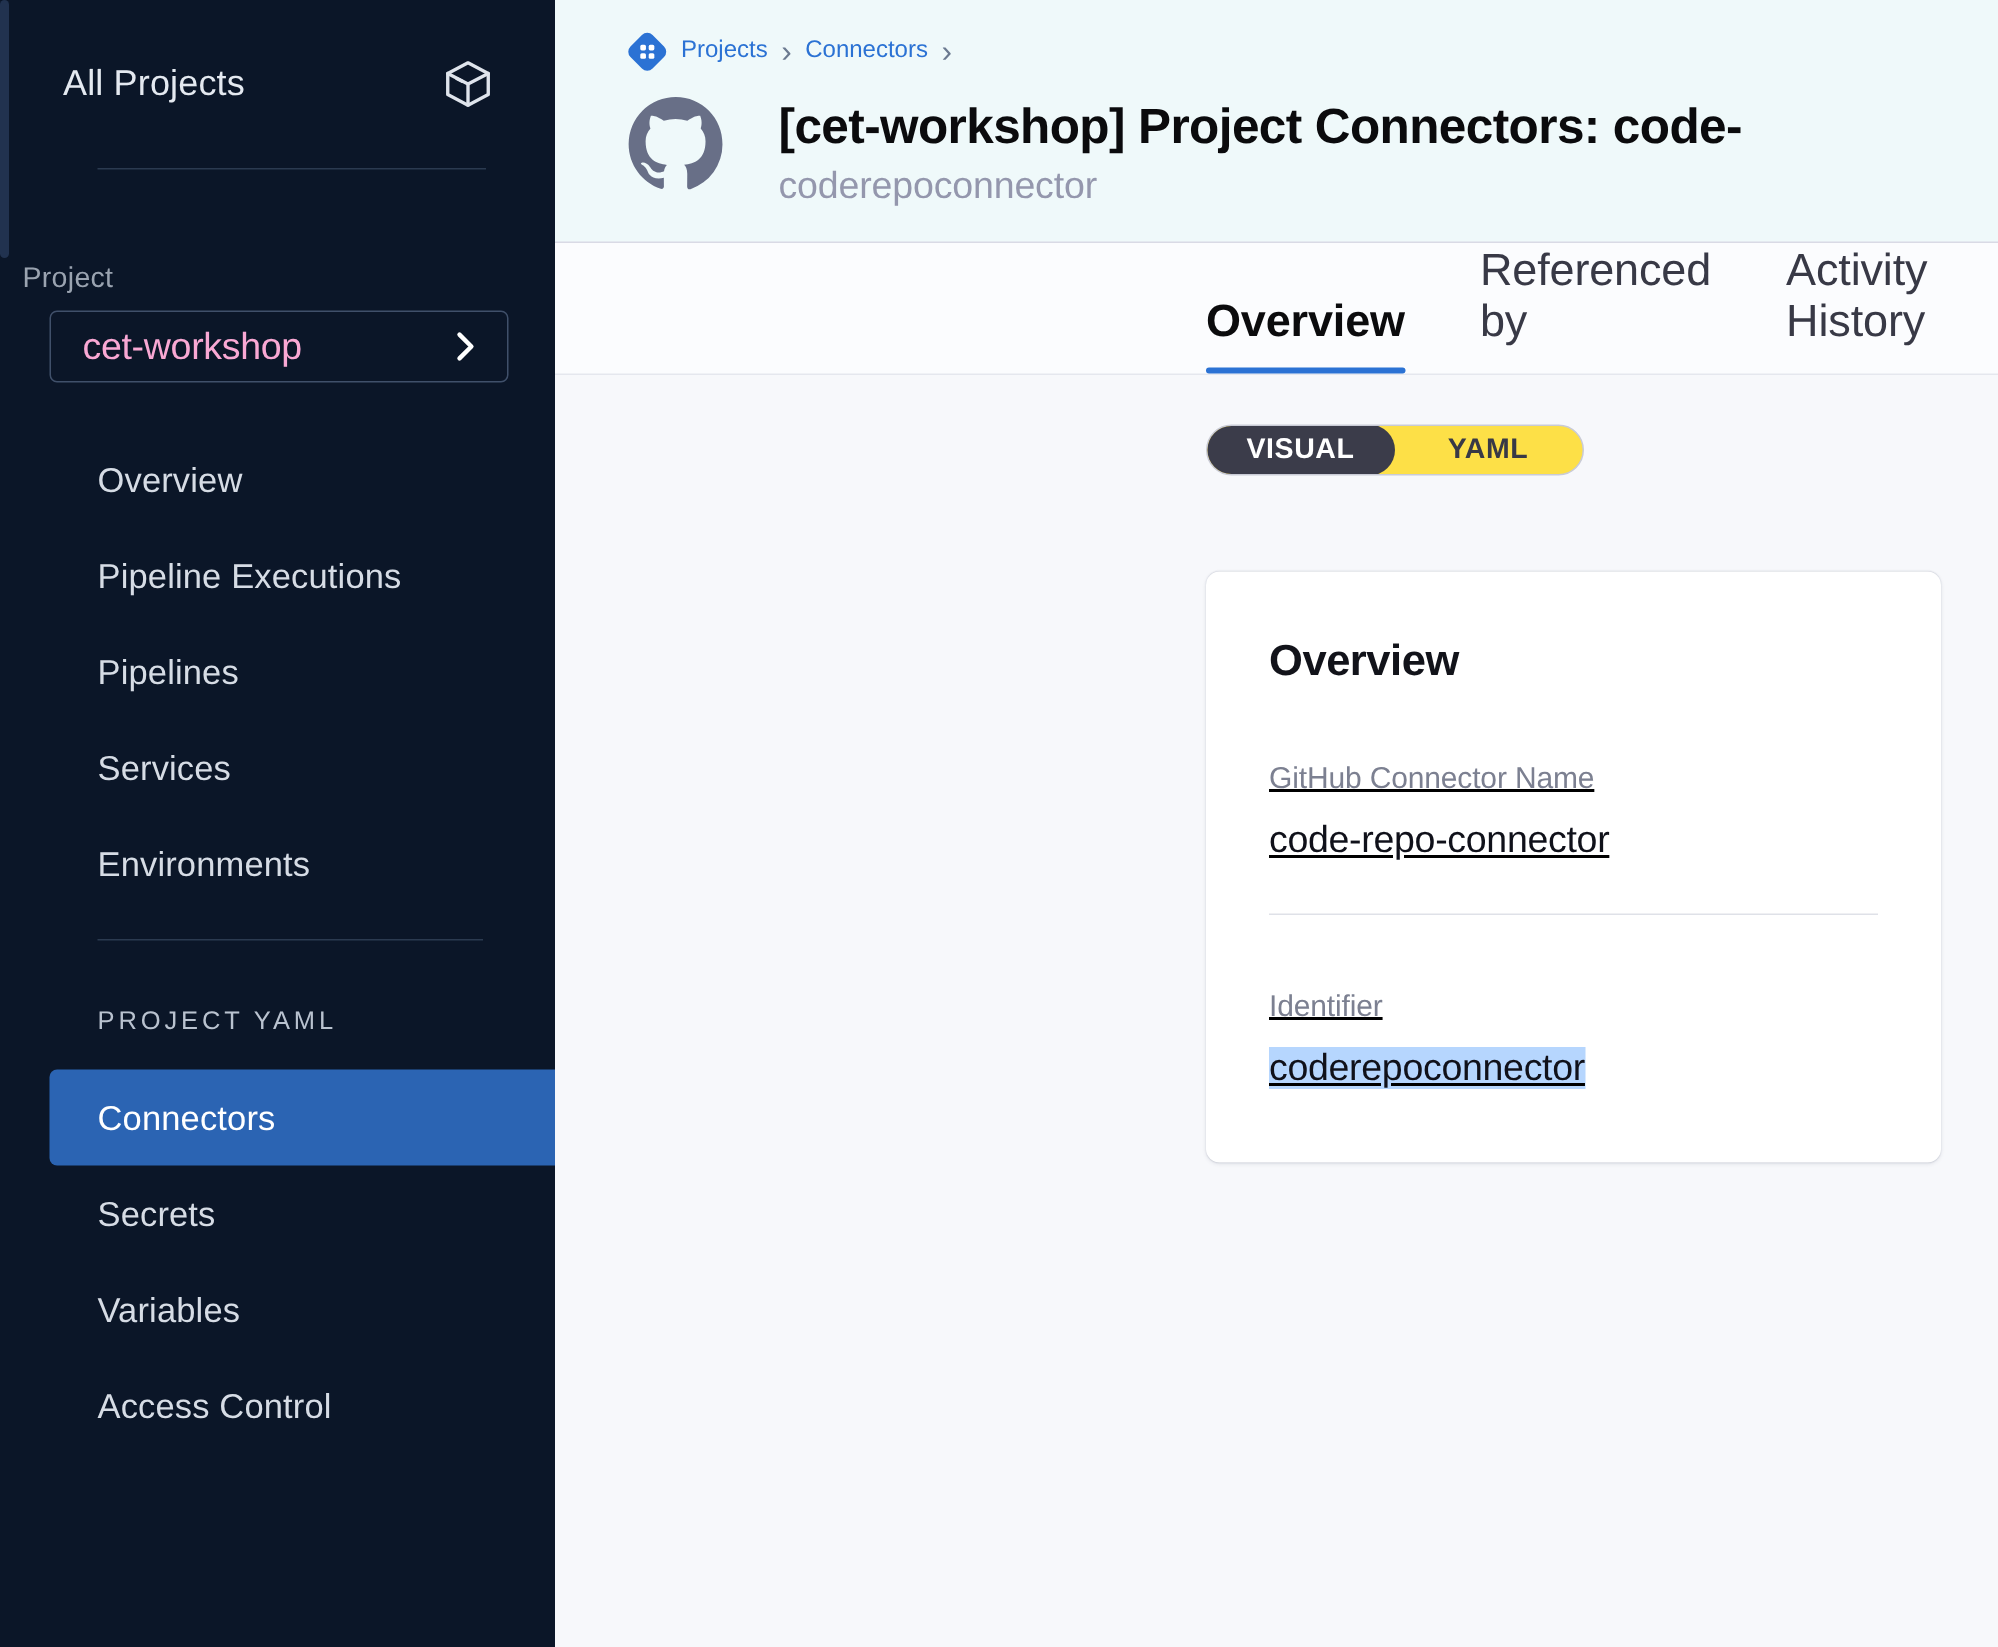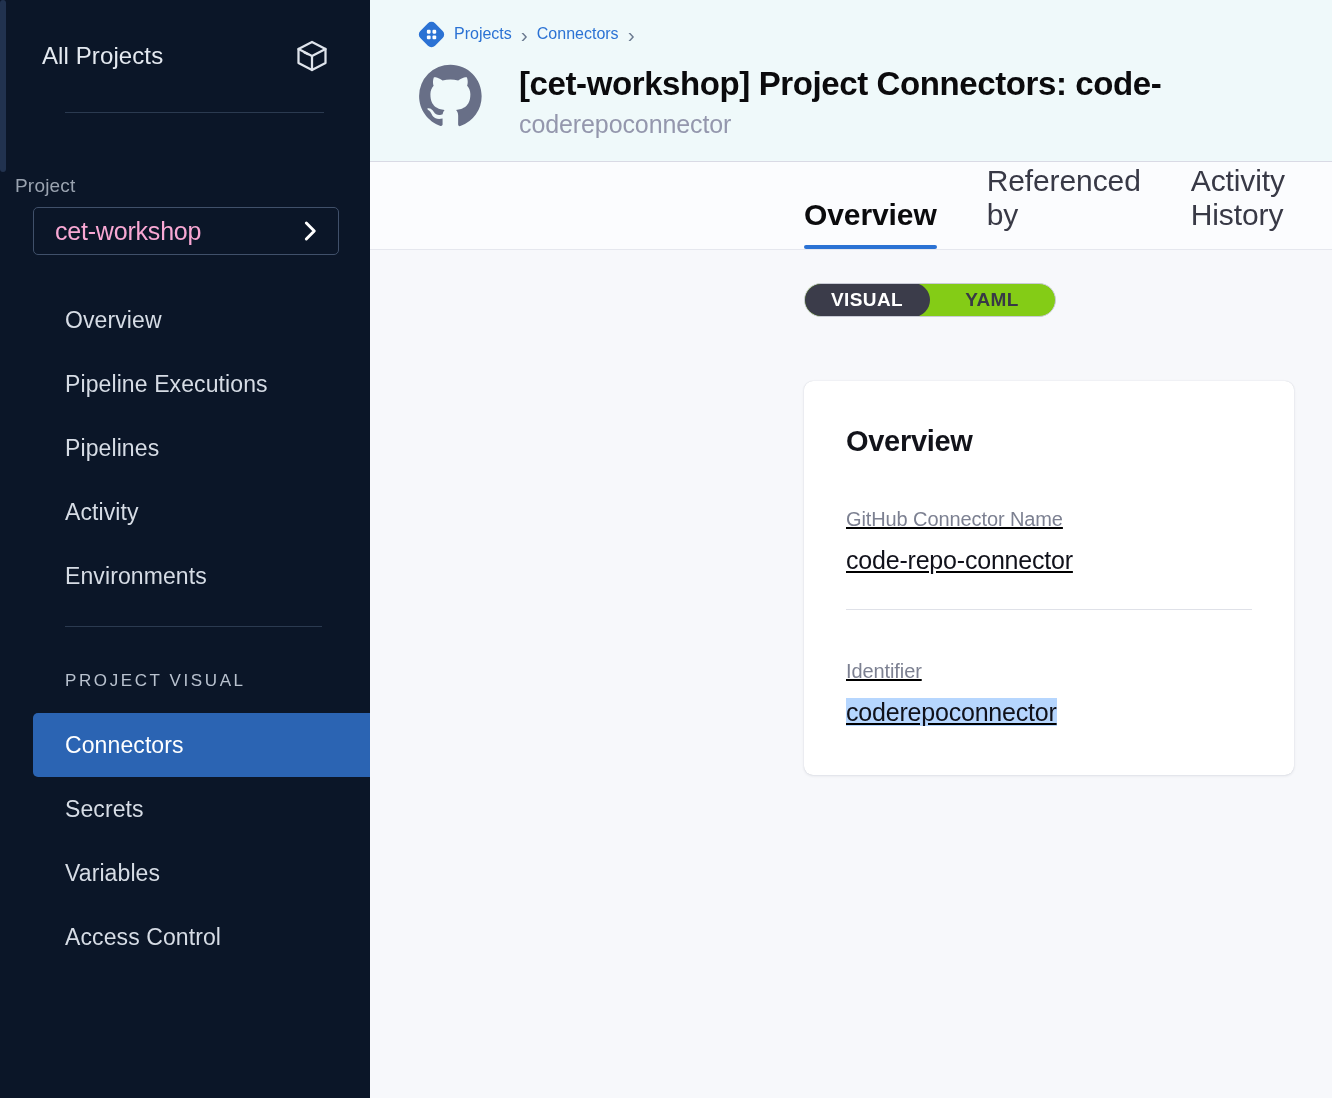--- a/index.html
+++ b/index.html
@@ -206,21 +206,21 @@
     background: #f7f8fb;
     padding: 33px 38px 0 434px;
     overflow: hidden;
   }
   .toggle {
     display: inline-flex;
     align-items: stretch;
     height: 34px;
     border: 1px solid #c9cbd6;
     border-radius: 17px;
-    background: #84cc16;
+    background: #fde047;
     overflow: hidden;
     width: 252px;
   }
   .toggle-opt {
     flex: 1;
     display: flex;
     align-items: center;
     justify-content: center;
     font-size: 19px;
     font-weight: bold;
@@ -309,30 +309,30 @@
       <div class="sb-item">
         <span>Overview</span>
       </div>
       <div class="sb-item">
         <span>Pipeline Executions</span>
       </div>
       <div class="sb-item">
         <span>Pipelines</span>
       </div>
       <div class="sb-item">
-        <span>Activity</span>
+        <span>Services</span>
       </div>
       <div class="sb-item">
         <span>Environments</span>
       </div>
     </nav>
 
     <div class="sb-setup-divider"></div>
 
-    <div class="sb-section-label">PROJECT VISUAL</div>
+    <div class="sb-section-label">PROJECT YAML</div>
 
     <nav>
       <div class="sb-item active">
         <span>Connectors</span>
       </div>
       <div class="sb-item">
         <span>Secrets</span>
       </div>
       <div class="sb-item">
         <span>Variables</span>

